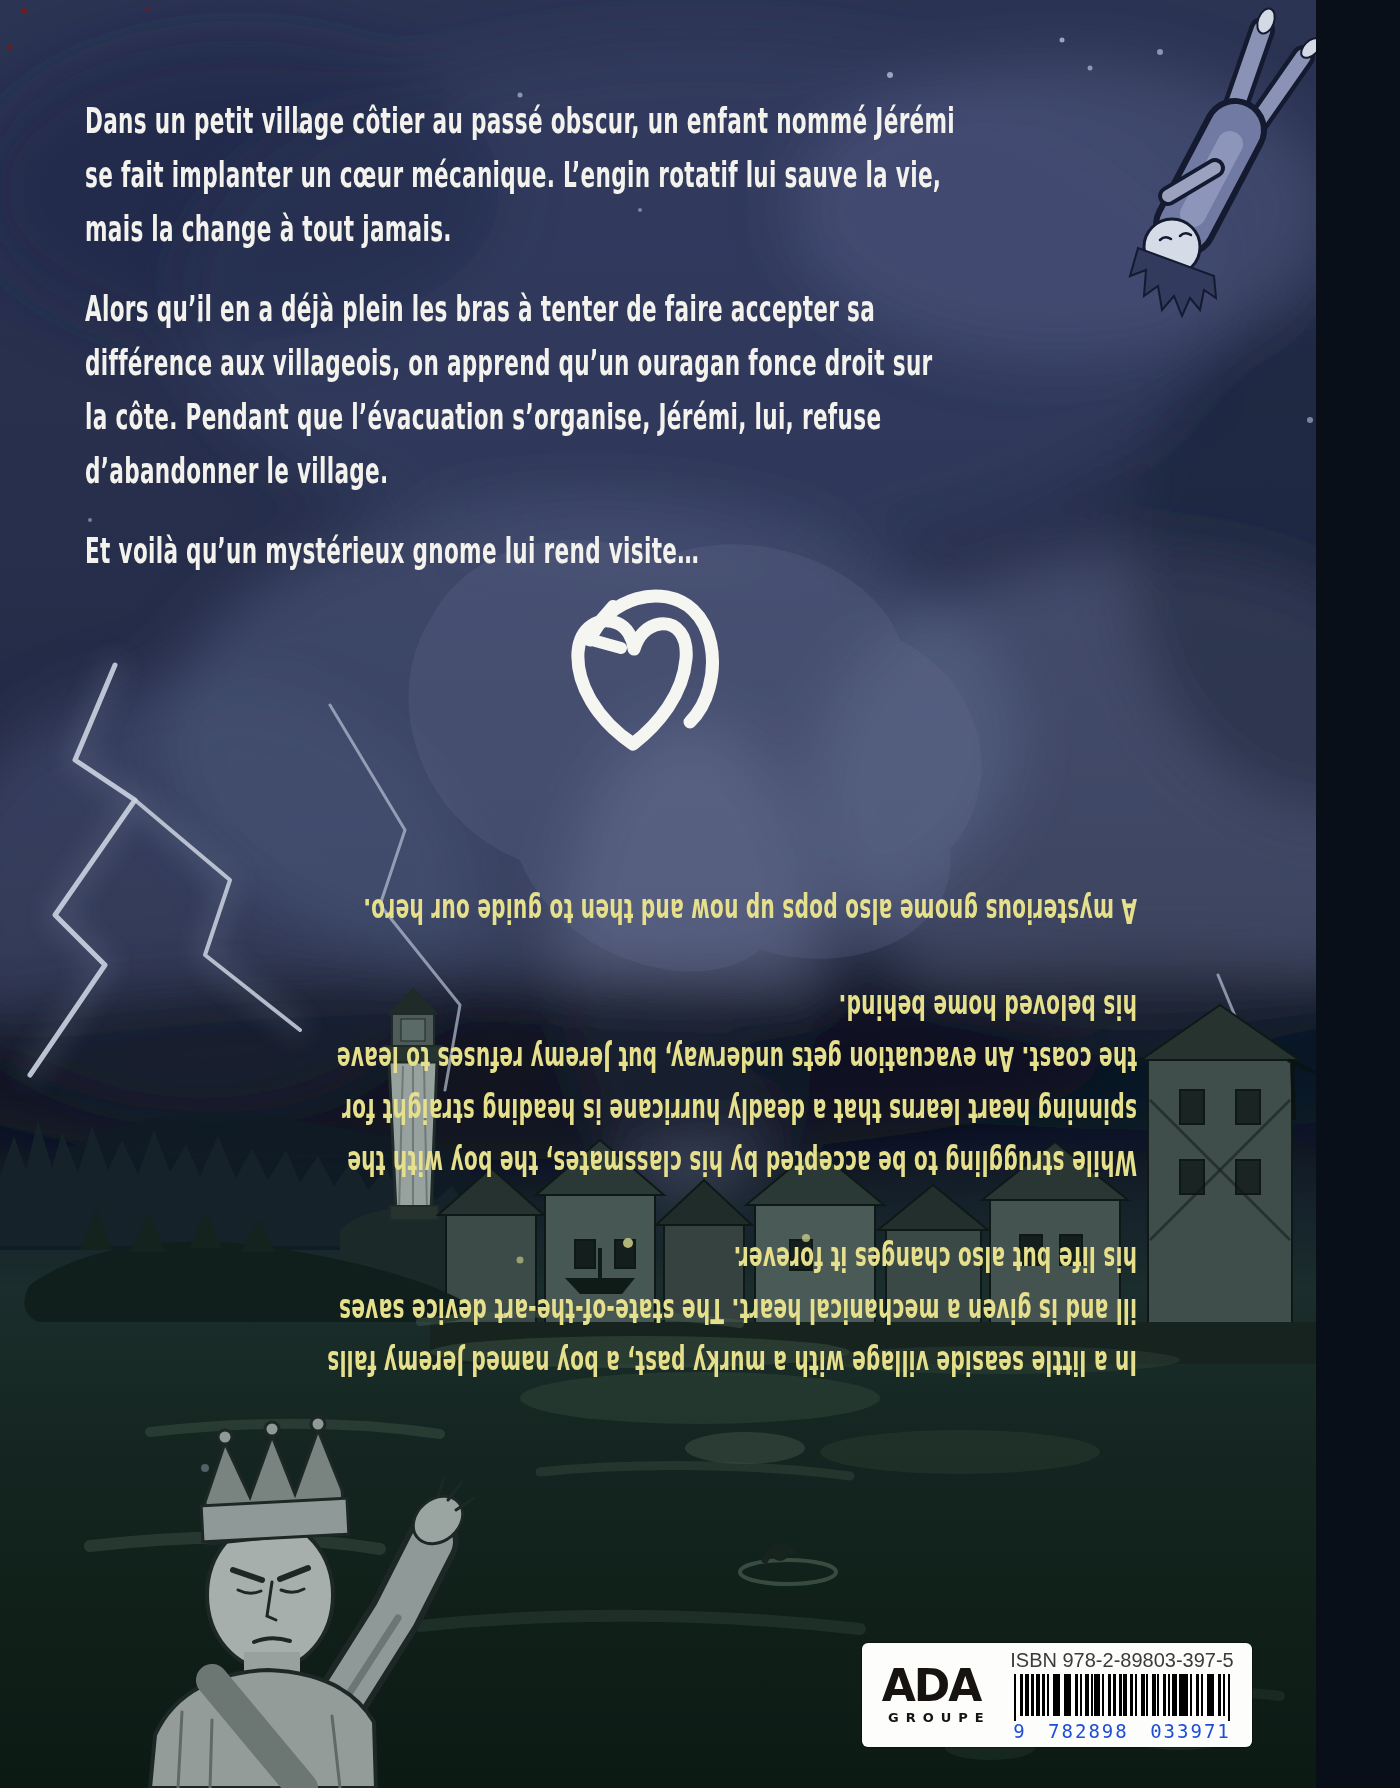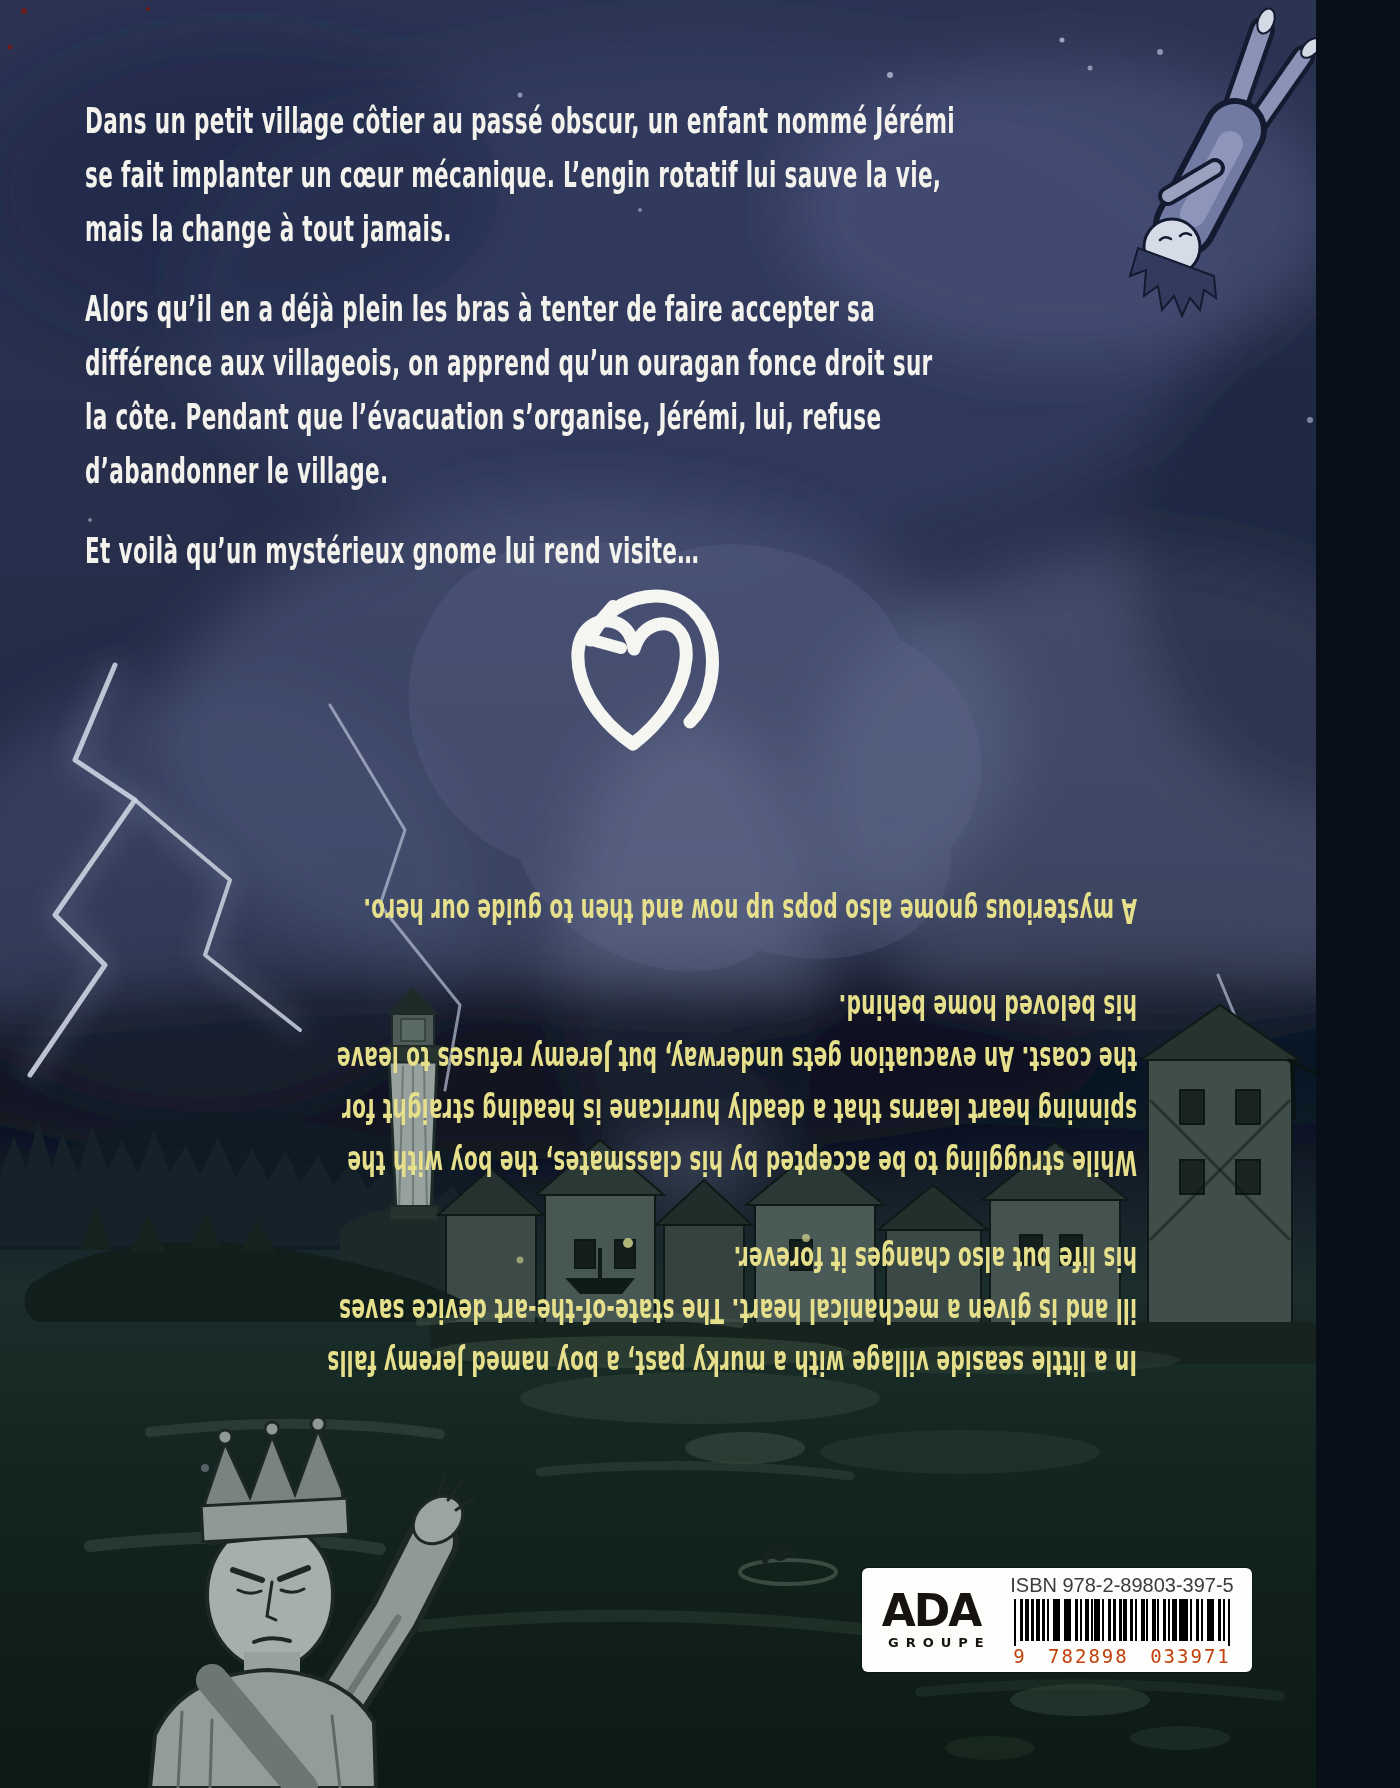--- a/index.html
+++ b/index.html
@@ -30,41 +30,41 @@
     width:1480px;transform:scaleX(0.61);transform-origin:0 0;
     font-weight:700;font-size:33px;line-height:52px;
     color:#e6df8b;letter-spacing:.4px;
   }
   .eline{white-space:nowrap;}
   .pgap{margin-top:44px;}
   
   .logo{position:absolute;left:545px;top:556px;z-index:3;}
   
   .isbn-box{
-    position:absolute;left:862px;top:1568px;width:390px;height:104px;z-index:4;
+    position:absolute;left:862px;top:1643px;width:390px;height:104px;z-index:4;
     background:#fdfdfb;border-radius:6px;display:flex;align-items:center;
     padding:6px 10px;box-sizing:border-box;gap:12px;
     box-shadow:0 0 0 1px rgba(0,0,0,.25);
   }
   .ada-logo{width:118px;text-align:center;color:#171310;}
   .ada-text{font-weight:700;font-size:44px;line-height:42px;letter-spacing:-2px;font-family:"DejaVu Sans",sans-serif;}
   .ada-sub{font-weight:700;font-size:13px;letter-spacing:7px;margin-top:3px;margin-left:16px;}
   .isbn-right{flex:1;text-align:center;}
   .isbn-label{font-family:"Liberation Sans",sans-serif;font-size:20px;color:#3b3b3b;margin-bottom:2px;}
   .bars{
     position:relative;height:42px;width:216px;margin:0 auto;background-color:#fff;
     background-image:
       repeating-linear-gradient(90deg,#000 0 2px,transparent 2px 6px,#000 6px 9px,transparent 9px 11px),
       repeating-linear-gradient(90deg,transparent 0 13px,#000 13px 15px,transparent 15px 22px,#000 22px 26px,transparent 26px 29px);
   }
   .bars::before,.bars::after{content:"";position:absolute;top:0;bottom:-5px;width:2px;background:#000;}
   .bars::before{left:0;} .bars::after{right:0;}
   .barcode-digits{
     font-family:"DejaVu Sans Mono","Liberation Mono",monospace;
-    font-size:19px;color:#c2410c;letter-spacing:2px;word-spacing:8px;margin-top:4px;
+    font-size:19px;color:#1d4ed8;letter-spacing:2px;word-spacing:8px;margin-top:4px;
   }
 </style>
 </head>
 <body>
 
 <div class="page">
 
   <svg class="art" width="1400" height="1788" viewBox="0 0 1400 1788">
     <defs>
       <filter id="blur30" x="-60%" y="-60%" width="220%" height="220%">

